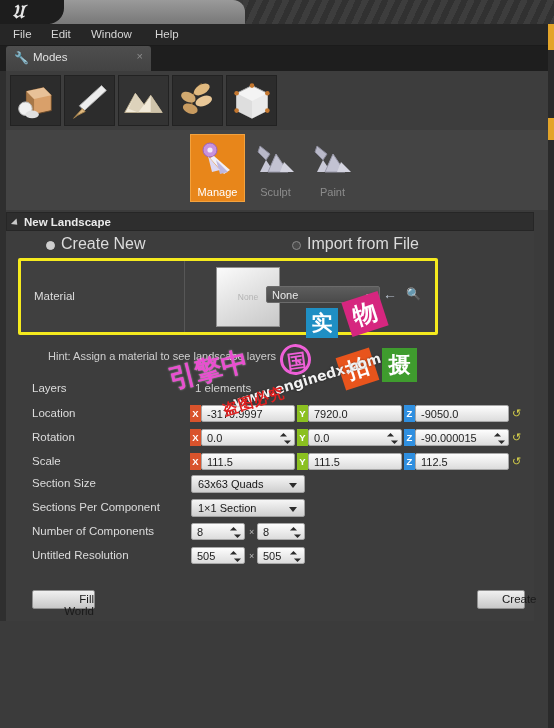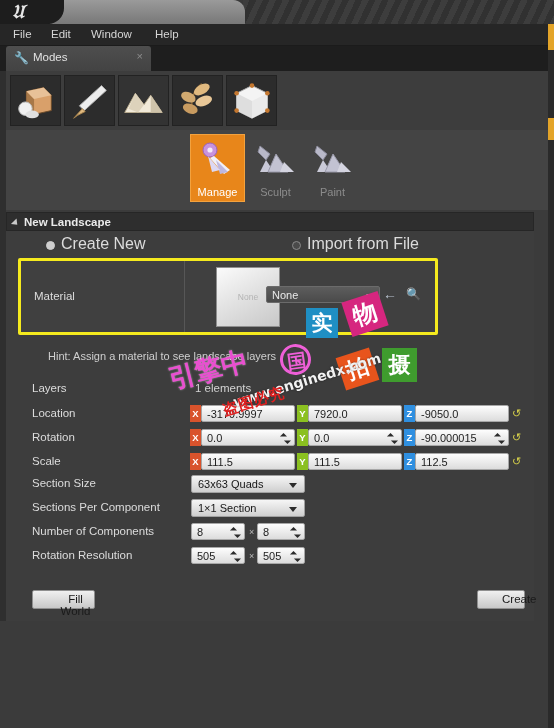--- a/index.html
+++ b/index.html
@@ -242,21 +242,21 @@
     background:#5c5c5c; border:1px solid #6a6a6a; border-radius:2px;
   }
   .readonly span { position:absolute; left:6px; top:2px; font-size:11px; color:#e9e9e9; }
 
   
   .btn {
     position:absolute; height:19px;
     background: linear-gradient(#f0f0f0,#c8c8c8);
     border:1px solid #8f8f8f; border-radius:2px;
   }
-  .btn span { position:absolute; left:0; right:0; top:2px; text-align:center; font-size:11.5px; color:#1a1a1a;padding-left:24px; }
+  .btn span { position:absolute; left:0; right:0; top:2px; text-align:right; font-size:11.5px; color:#1a1a1a;padding-left:24px; }
 
   
   .right-edge {
     position:absolute; right:0; top:24px; width:6px; height:704px;
     background:#2a2a2a;
   }
   .right-accent-1 { position:absolute; right:0; top:24px; width:6px; height:26px; background:#e3a429; }
   .right-accent-2 { position:absolute; right:0; top:118px; width:6px; height:22px; background:#e3a429; }
   .left-edge { position:absolute; left:0; top:71px; width:6px; height:550px; background:#2f2f2f; }
 
@@ -524,21 +524,21 @@
       <i class="spin"></i>
     </div>
     <div class="xsep" style="left:249px">×</div>
     <div class="numfield" style="left:257px; width:48px">
       <span>8</span>
       <i class="spin"></i>
     </div>
   </div>
 
   <div class="prow" style="top:545px">
-    <div class="prow-label">Rotation Resolution</div>
+    <div class="prow-label">Untitled Resolution</div>
     <div class="numfield" style="left:191px; width:54px">
       <span>505</span>
       <i class="spin"></i>
     </div>
     <div class="xsep" style="left:249px">×</div>
     <div class="numfield" style="left:257px; width:48px">
       <span>505</span>
       <i class="spin"></i>
     </div>
   </div>

